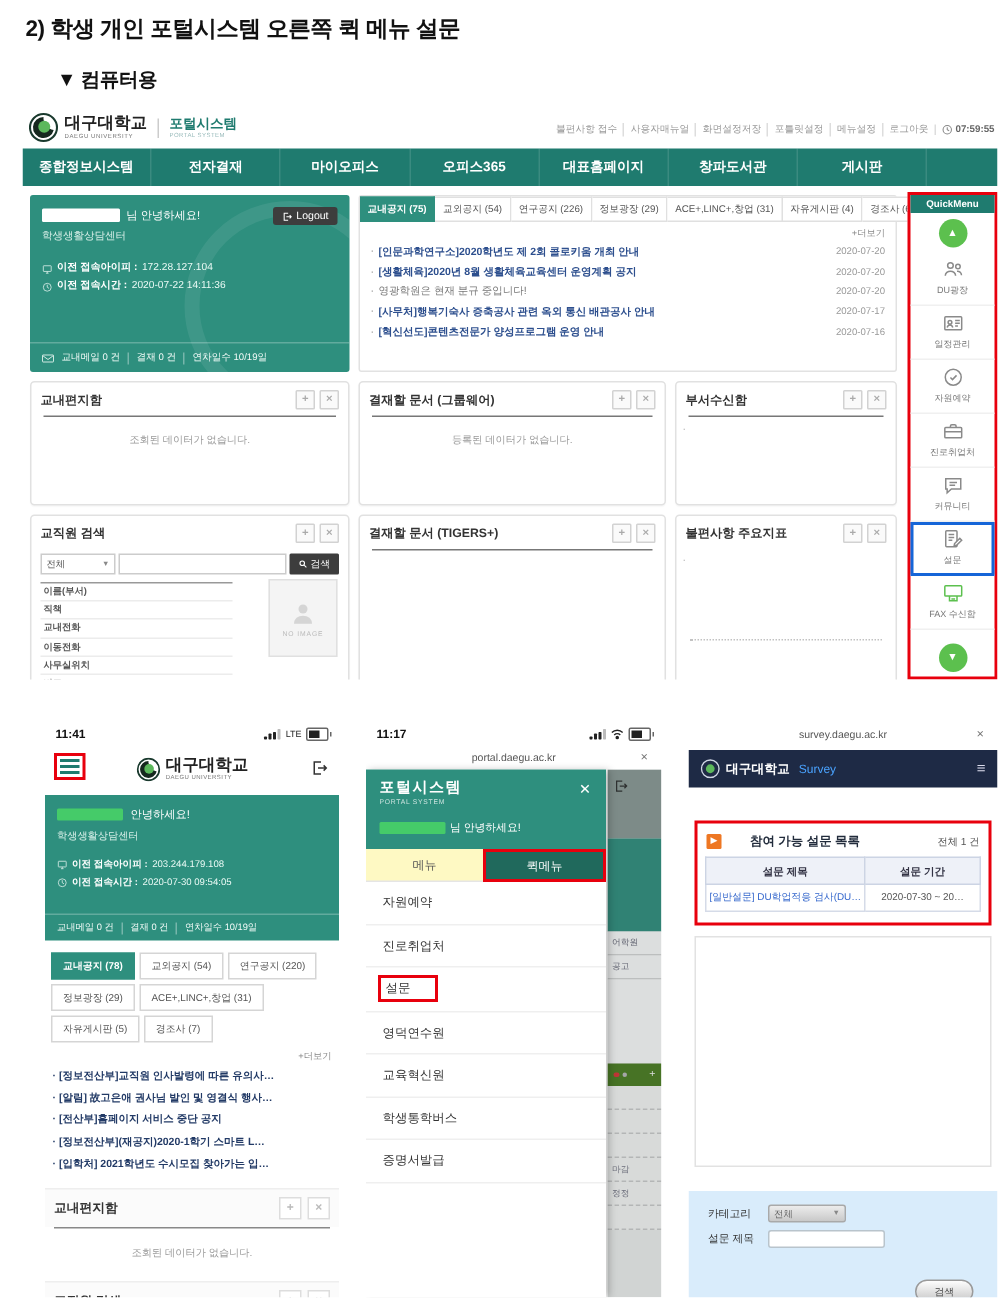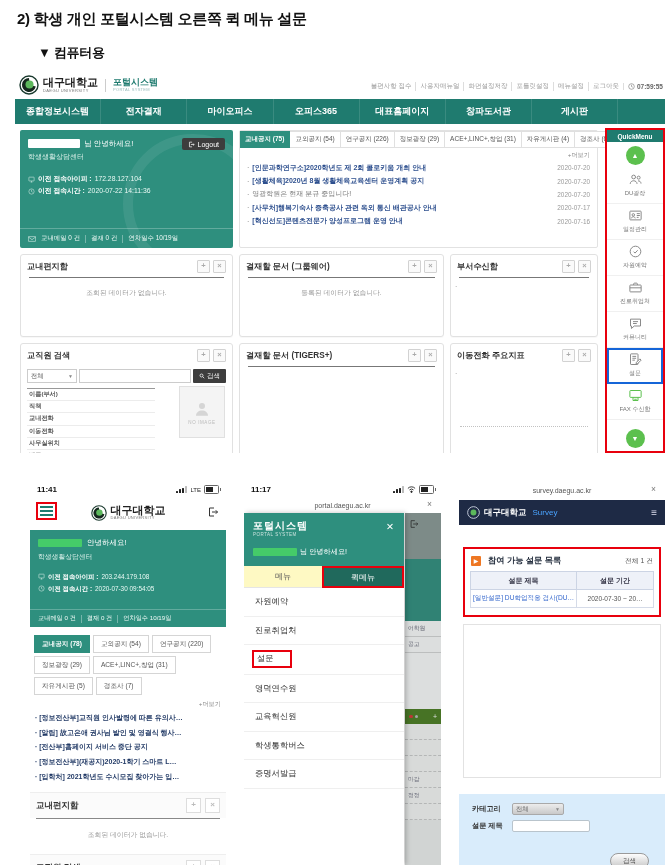--- a/index.html
+++ b/index.html
@@ -158,33 +158,33 @@
   .dw-tab.active{background:#20695c;color:#fff;font-weight:normal;border:2px solid #e8000d;box-sizing:border-box}
   .dw-item{padding:8px 11px 8.5px;border-bottom:1px solid #efefef;font-size:8.3px;color:#333;cursor:pointer}
   .rbox{display:inline-block;border:2px solid #e8000d;padding:1px 16px 2px 3px;margin:-3px 0 -3px -3px}
 
   
   .p3-header{height:25px;background:#1e2a45;display:flex;align-items:center;padding:0 8px;gap:4px;margin-top:2px}
   .p3-univ{color:#fff;font-weight:bold;font-size:8.5px}
   .p3-app{color:#4aa3ff;font-size:8px;margin-left:2px}
   .p3-menu{margin-left:auto;color:#dde;font-size:10px;cursor:pointer}
   .survey-box{margin:22px 4px 0;border:2px solid #e8000d;background:#fff;padding:5px 5px 7px}
-  .sb-head{display:flex;align-items:center;gap:7px;margin:1px 1px 5px}
+  .sb-head{display:flex;align-items:center;gap:19px;margin:1px 1px 5px}
   .sb-arrow{width:10px;height:10px;background:#ee7723;color:#fff;font-size:6px;display:flex;align-items:center;justify-content:center;border-radius:1px;font-weight:bold}
   .sb-title{font-size:8.3px;font-weight:bold;color:#222c3c}
   .sb-total{margin-left:auto;font-size:6.8px;color:#555}
   .sb-table{width:100%;border-collapse:collapse}
   .sb-table th{background:#eef1f8;border:1px solid #ccd4e4;font-size:7px;color:#334;padding:3.5px 2px;font-weight:bold}
   .sb-table td{border:1px solid #d5dbe8;font-size:6.6px;padding:4px 2px;text-align:center;white-space:nowrap}
   .sb-link{color:#36c;cursor:pointer}
   .sb-period{color:#555}
   .wbox{margin:7px 4px 0;height:152px;border:1px solid #e2e2e2;background:#fff}
   .p3-form{position:absolute;left:0;right:0;top:312px;height:80px;background:#d9ecfb;padding:9px 0 0 13px;box-sizing:border-box}
   .f-row{display:flex;align-items:center;margin-bottom:4.5px}
-  .f-lbl{width:40px;font-size:7.2px;font-weight:bold;color:#333}
+  .f-lbl{width:40px;font-size:7.2px;font-weight:normal;color:#333}
   .f-sel{width:52px;height:12px;background:linear-gradient(#ececec,#c9c9c9);border:1px solid #a9a9a9;border-radius:2px;font-size:6.3px;color:#666;display:flex;align-items:center;justify-content:space-between;padding:0 3px;box-sizing:border-box;cursor:pointer}
   .f-sel i{font-style:normal;font-size:5px;color:#888}
   .f-inp{width:78px;height:12px;background:#fff;border:1px solid #b9c4cc;border-radius:2px;box-sizing:border-box}
   .f-btn{position:absolute;right:16px;bottom:5px;width:37px;height:14px;border:1px solid #9a9a9a;border-radius:8px;background:linear-gradient(#fdfdfd,#c6c6c6);font-size:6.5px;color:#444;display:flex;align-items:center;justify-content:center;cursor:pointer}
 </style>
 </head>
 <body>
 
 <div class="h1">2) 학생 개인 포털시스템 오른쪽 퀵 메뉴 설문</div>
 <div class="h2" id="h2pc">▼ 컴퓨터용</div>
@@ -478,21 +478,21 @@
         <div class="ph">
             <span>결재할 문서 (TIGERS+)</span>
             <span class="sp"></span>
           <span class="pc-btn">+</span>
           <span class="pc-btn">×</span>
         </div>
         <div class="pline"></div>
       </div>
       <div class="panel w3">
         <div class="ph">
-            <span>이동전화 주요지표</span>
+            <span>불편사항 주요지표</span>
             <span class="sp"></span>
           <span class="pc-btn">+</span>
           <span class="pc-btn">×</span>
         </div>
         <div class="pempty left">·</div>
         <div class="ind-slider"></div>
       </div>
     </div>
   </div>
 </div>

